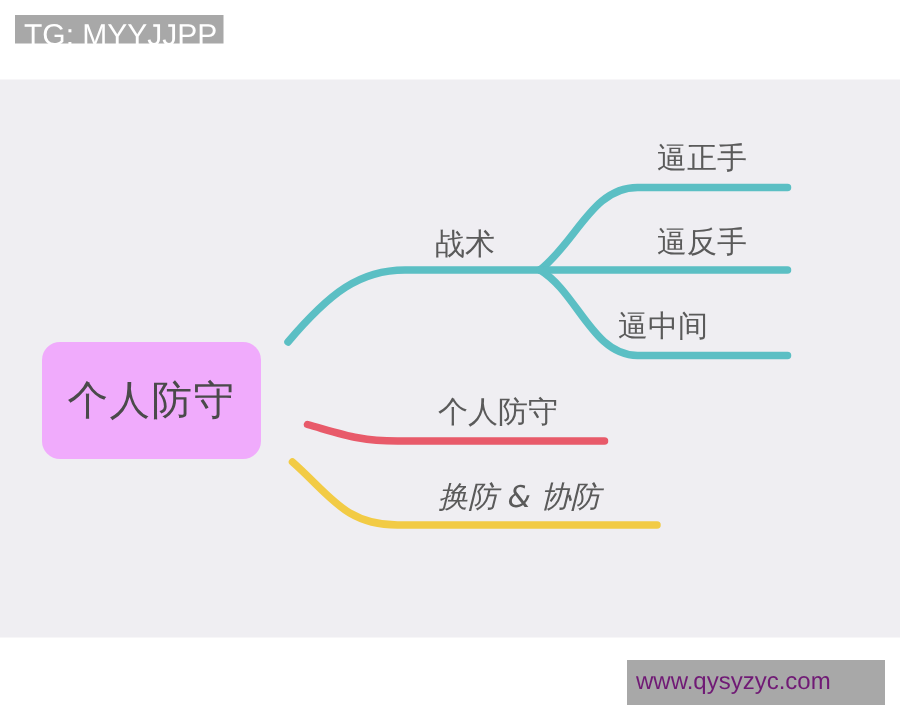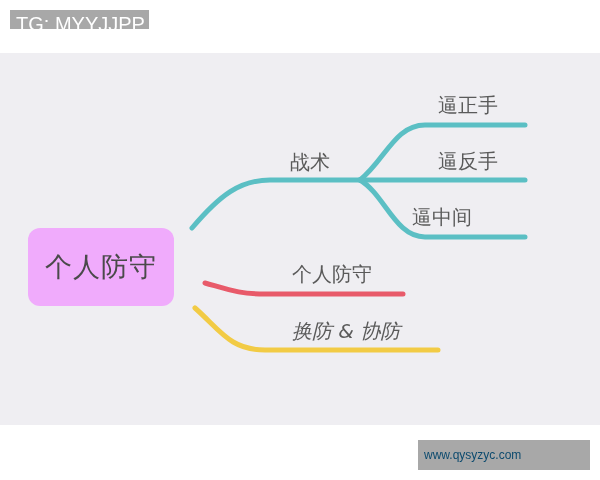--- a/index.html
+++ b/index.html
@@ -1,19 +1,19 @@
 <!DOCTYPE html>
 <html><head>
 <meta charset="utf-8">
 <style>
   html, body { margin: 0; padding: 0; }
   body { width: 600px; height: 480px; background: #ffffff; position: relative; overflow: hidden; font-family: "DejaVu Sans", sans-serif; }
   .canvas { position: absolute; left: 0; top: 53px; width: 600px; height: 372px; background: #efeef2; }
   .wm-top { position: absolute; left: 10px; top: 10px; width: 139px; height: 19px; background: #a8a8a8; color: #ffffff; font-family: "Liberation Sans", sans-serif; font-size: 20px; line-height: 29px; padding-left: 6px; box-sizing: border-box; }
-  .wm-bottom { position: absolute; left: 418px; top: 440px; width: 172px; height: 30px; background: #a8a8a8; color: #0c4a6e; font-family: "Liberation Sans", sans-serif; font-size: 12px; line-height: 30px; padding-left: 6px; box-sizing: border-box; }
+  .wm-bottom { position: absolute; left: 418px; top: 440px; width: 172px; height: 30px; background: #a8a8a8; color: #701a75; font-family: "Liberation Sans", sans-serif; font-size: 16px; line-height: 30px; padding-left: 6px; box-sizing: border-box; }
   svg.lines { position: absolute; left: 0; top: 0; width: 600px; height: 480px; }
   .root { position: absolute; left: 28px; top: 228px; width: 146px; height: 78px; background: #f0abfc; border-radius: 12px; display: flex; align-items: center; justify-content: center; font-size: 27px; color: #4a4a4a; letter-spacing: 1px; }
   .label { position: absolute; font-size: 20px; color: #5a5a5a; white-space: nowrap; }
 </style>
 </head>
 <body>
 
 <div class="wm-top">TG: MYYJJPP</div>
 
 <div class="canvas"></div>

